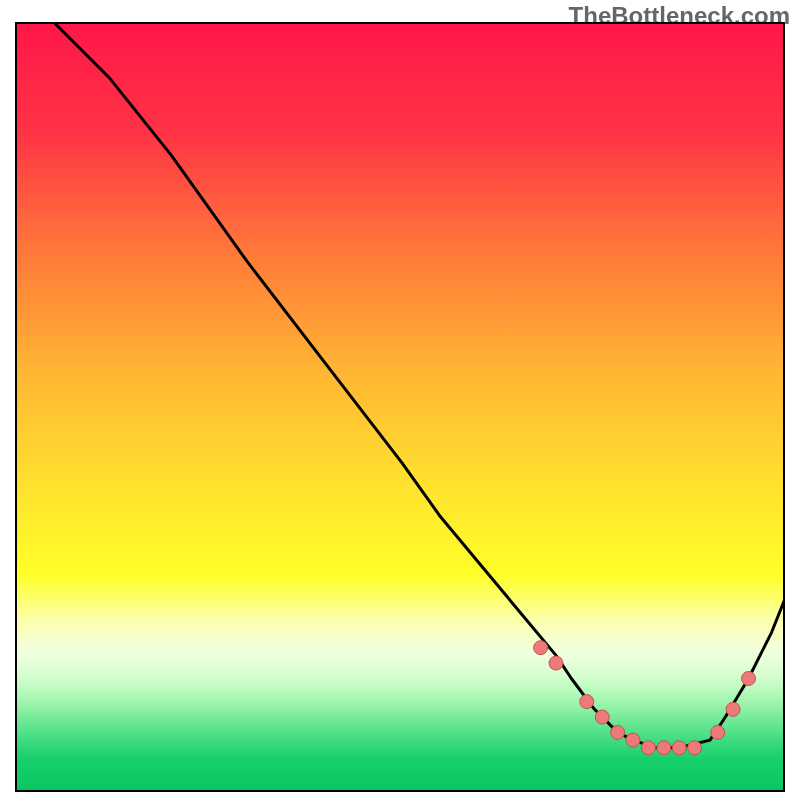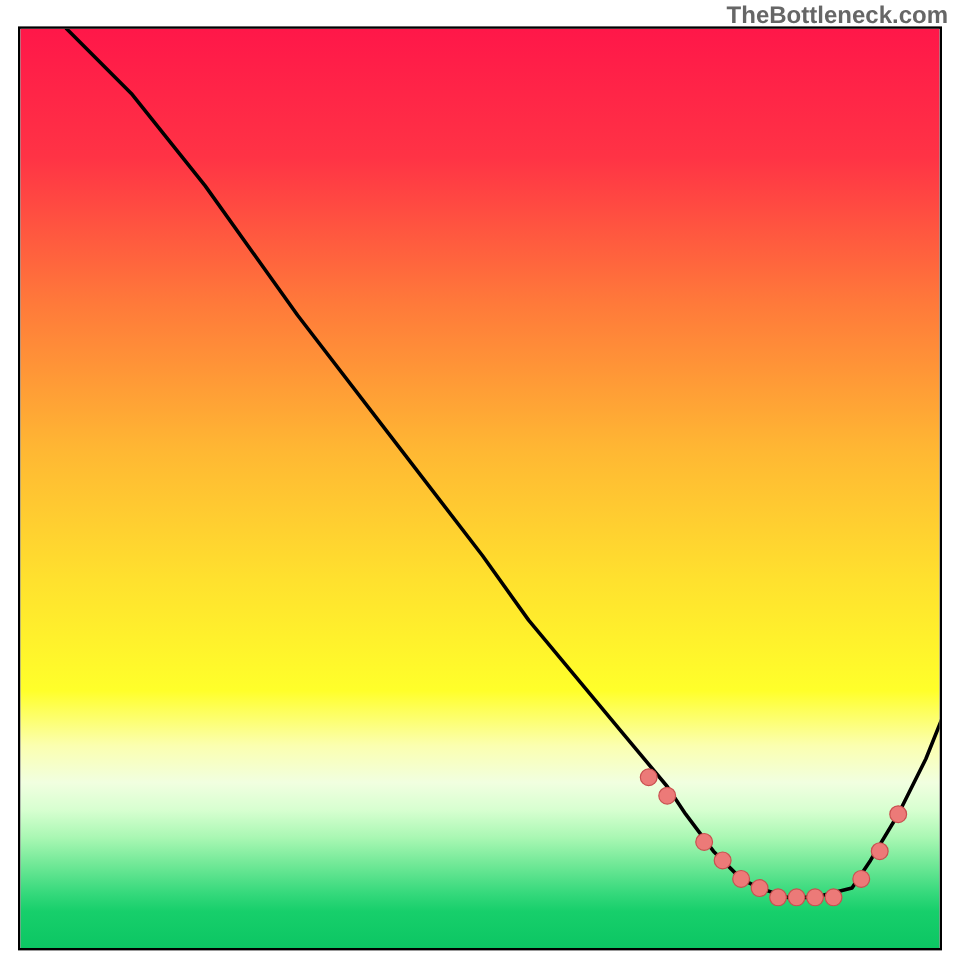--- a/index.html
+++ b/index.html
@@ -27,21 +27,21 @@
     overflow: hidden;
   }
   .grad-bg {
     position: absolute;
     left: 0; right: 0; top: 0; bottom: 0;
   }
   .watermark {
     position: absolute;
     top: 2px;
     right: 10px;
-    font-size: 20px;
+    font-size: 24px;
     font-weight: 600;
     color: #666;
   }
   svg {
     position: absolute;
     left: 0; top: 0;
   }
 </style>
 </head>
 <body>

